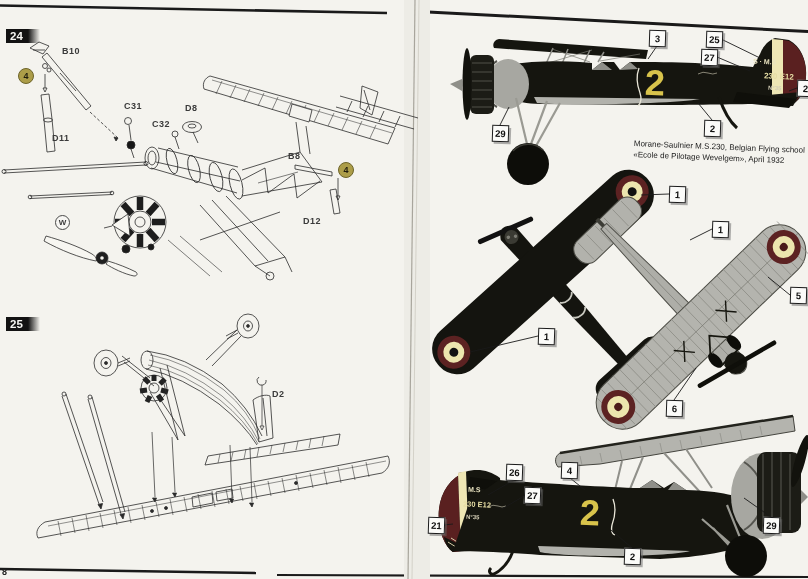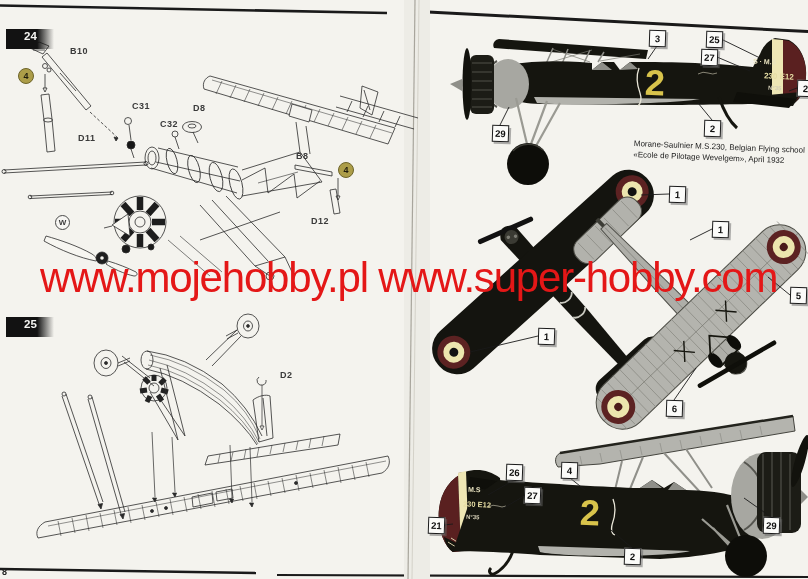--- a/index.html
+++ b/index.html
@@ -1,19 +1,19 @@
 <!DOCTYPE html>
 <html><head>
 <meta charset="utf-8">
 <style>
   html,body{margin:0;padding:0;}
   .page{position:relative;width:808px;height:579px;background:#f4f3ee;overflow:hidden;font-family:"Liberation Sans",sans-serif;}
   .abs{position:absolute;}
-  .part-label{font-size:9px;color:#3a3a3a;letter-spacing:.5px;font-weight:bold;font-family:"Liberation Sans",sans-serif;margin-left:8px;}
-  .badge{width:30px;height:20px;background:linear-gradient(90deg,#121212 65%,rgba(18,18,18,0));color:#f6f6f3;font-size:11.5px;font-weight:bold;padding-left:18px;line-height:14px;}
+  .part-label{font-size:9px;color:#3a3a3a;letter-spacing:.5px;font-weight:bold;font-family:"Liberation Sans",sans-serif;}
+  .badge{width:30px;height:14px;background:linear-gradient(90deg,#121212 65%,rgba(18,18,18,0));color:#f6f6f3;font-size:11.5px;font-weight:bold;padding-left:4px;line-height:14px;}
   .chip{width:15px;height:15px;background:#fbfbf9;border:1.4px solid #1a1a1a;box-shadow:2px 2px 0 rgba(100,100,100,.5);display:flex;align-items:center;justify-content:center;font-size:9.5px;font-weight:bold;color:#111;transform:rotate(2deg);}
   .circ4{width:14px;height:14px;border-radius:50%;background:#ac9d48;border:1px solid #6d6429;color:#201d0d;font-size:9px;font-weight:bold;display:flex;align-items:center;justify-content:center;}
   .circW{width:13px;height:13px;border-radius:50%;border:1.2px solid #4a4a4a;color:#3c3c3c;font-size:8px;font-weight:bold;display:flex;align-items:center;justify-content:center;background:rgba(250,250,248,.5);}
   .wm{font-size:42px;color:#e41717;letter-spacing:-1.2px;white-space:nowrap;font-weight:normal;}
   .caption{font-size:8px;color:#1c1c1c;line-height:10.5px;transform:rotate(2.3deg);transform-origin:left top;}
   .tailtxt{color:#e9e3c0;font-weight:bold;white-space:nowrap;transform:rotate(2.5deg);}
   .big2{font-size:36px;font-weight:bold;color:#d8c34b;transform:rotate(2deg);}
   .pgnum{font-size:9px;font-weight:bold;color:#222;}
 </style>
 </head>
@@ -353,33 +353,32 @@
     <path d="M570,478 L585,490"></path>
     <path d="M632,548 L611,530"></path>
     <path d="M771,517 L744,498"></path>
   </g>
 </svg>
 
 <div class="abs badge" style="left:6px;top:29px">24</div>
 <div class="abs badge" style="left:6px;top:317px">25</div>
 
 <div class="abs part-label" style="left:62px;top:46px">B10</div>
-<div class="abs part-label" style="left:70px;top:133px">D11</div>
+<div class="abs part-label" style="left:52px;top:133px">D11</div>
 <div class="abs part-label" style="left:124px;top:101px">C31</div>
 <div class="abs part-label" style="left:152px;top:119px">C32</div>
 <div class="abs part-label" style="left:185px;top:103px">D8</div>
 <div class="abs part-label" style="left:288px;top:151px">B8</div>
 <div class="abs part-label" style="left:303px;top:216px">D12</div>
-<div class="abs part-label" style="left:272px;top:370px">D2</div>
+<div class="abs part-label" style="left:272px;top:389px">D2</div>
 
 <div class="abs circ4" style="left:18px;top:68px">4</div>
 <div class="abs circ4" style="left:338px;top:162px">4</div>
 <div class="abs circW" style="left:55px;top:215px">W</div>
 
-<div class="abs wm" style="left:40px;top:254px">www.mojehobby.pl www.super-hobby.com</div>
 
 <div class="abs caption" style="left:634px;top:139px">
   <div>Morane-Saulnier M.S.230, Belgian Flying school</div>
   <div>«Ecole de Pilotage Wevelgem», April 1932</div>
 </div>
 
 <div class="abs big2" style="left:645px;top:62px">2</div>
 <div class="abs big2" style="left:580px;top:492px">2</div>
 
 <div class="abs tailtxt" style="left:753px;top:58px;font-size:7px">S · M.S</div>

